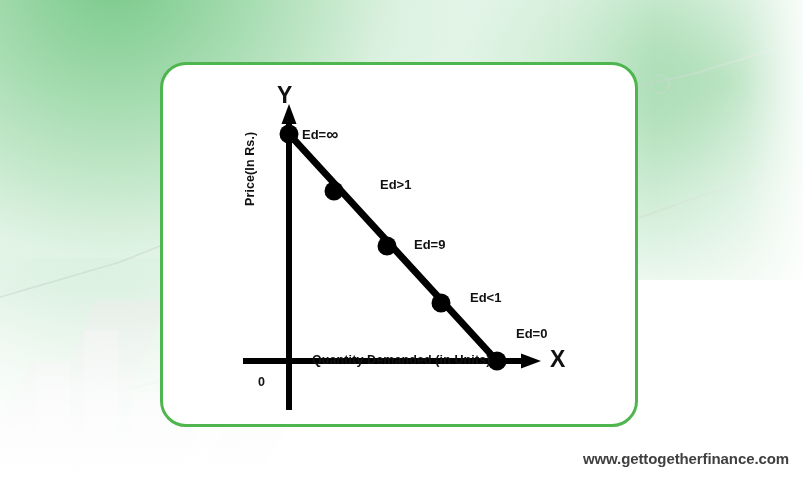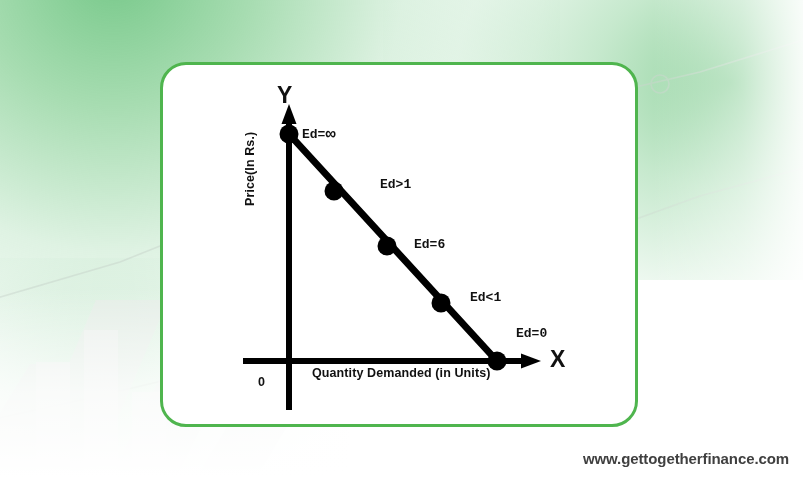--- a/index.html
+++ b/index.html
@@ -112,41 +112,41 @@
 
   .axis-caption {
     position: absolute;
     font-family: "Liberation Sans", sans-serif;
     font-weight: 700;
     font-size: 12.5px;
     color: #111111;
     letter-spacing: 0.1px;
     white-space: nowrap;
   }
-  #x-caption { left: 312px; top: 366px; }
+  #x-caption { left: 312px; top: 353px; }
   #y-caption {
     left: 243px;
     top: 206px;
     transform: rotate(-90deg);
     transform-origin: left top;
     width: 100px;
     text-align: left;
   }
   #origin-label {
     position: absolute;
     left: 258px; top: 375px;
     font-family: "Liberation Sans", sans-serif;
     font-weight: 700;
     font-size: 12.5px;
     color: #111111;
   }
 
   .point-label {
     position: absolute;
-    font-family: Liberation Mono, monospace;
+    font-family: Liberation Sans, sans-serif;
     font-weight: 700;
     font-size: 13px;
     color: #111111;
     white-space: nowrap;
     line-height: 1;
   }
   .point-label .inf {
     font-size: 17px;
     font-weight: 700;
     vertical-align: -1px;
@@ -228,21 +228,21 @@
     <div id="x-letter" class="axis-letter">X</div>
 
     <div id="y-caption" class="axis-caption">Price(In Rs.)</div>
     <div id="x-caption" class="axis-caption">Quantity Demanded (in Units)</div>
     <div id="origin-label">0</div>
 
     <div class="point-label" style="left:302px; top:126px;"><span>Ed=</span><span class="inf">∞</span></div>
 
     <div class="point-label" style="left:380px; top:178px;">Ed&gt;1</div>
 
-    <div class="point-label" style="left:414px; top:238px;">Ed=6</div>
+    <div class="point-label" style="left:414px; top:238px;">Ed=9</div>
 
     <div class="point-label" style="left:470px; top:291px;">Ed&lt;1</div>
 
     <div class="point-label" style="left:516px; top:327px;text-align:center;">Ed=0</div>
   </div>
 
   <div id="watermark">www.gettogetherfinance.com</div>
 
 </div>
 

